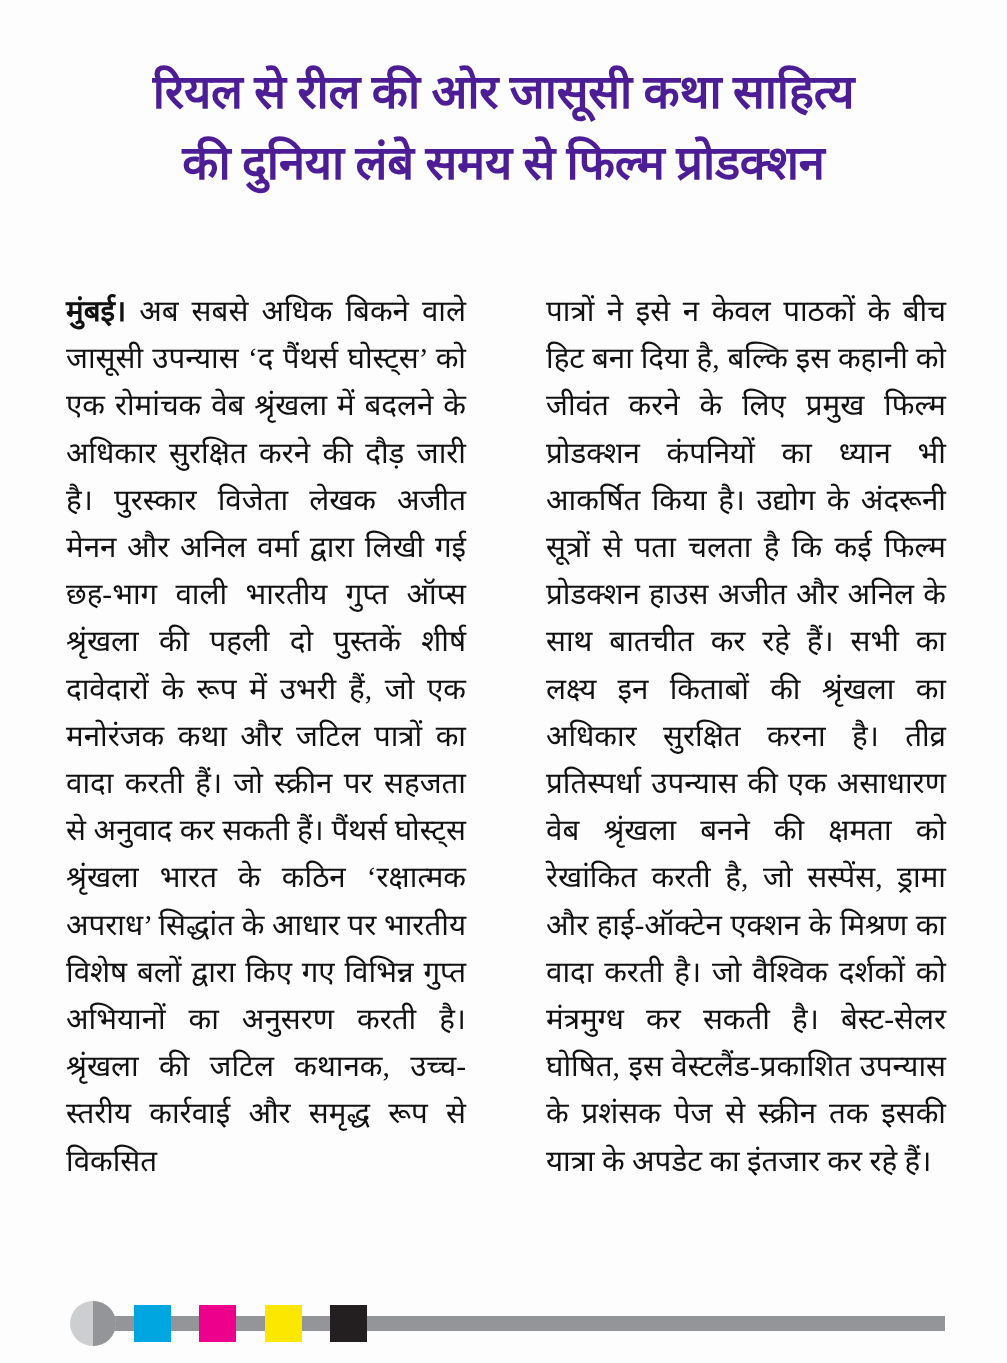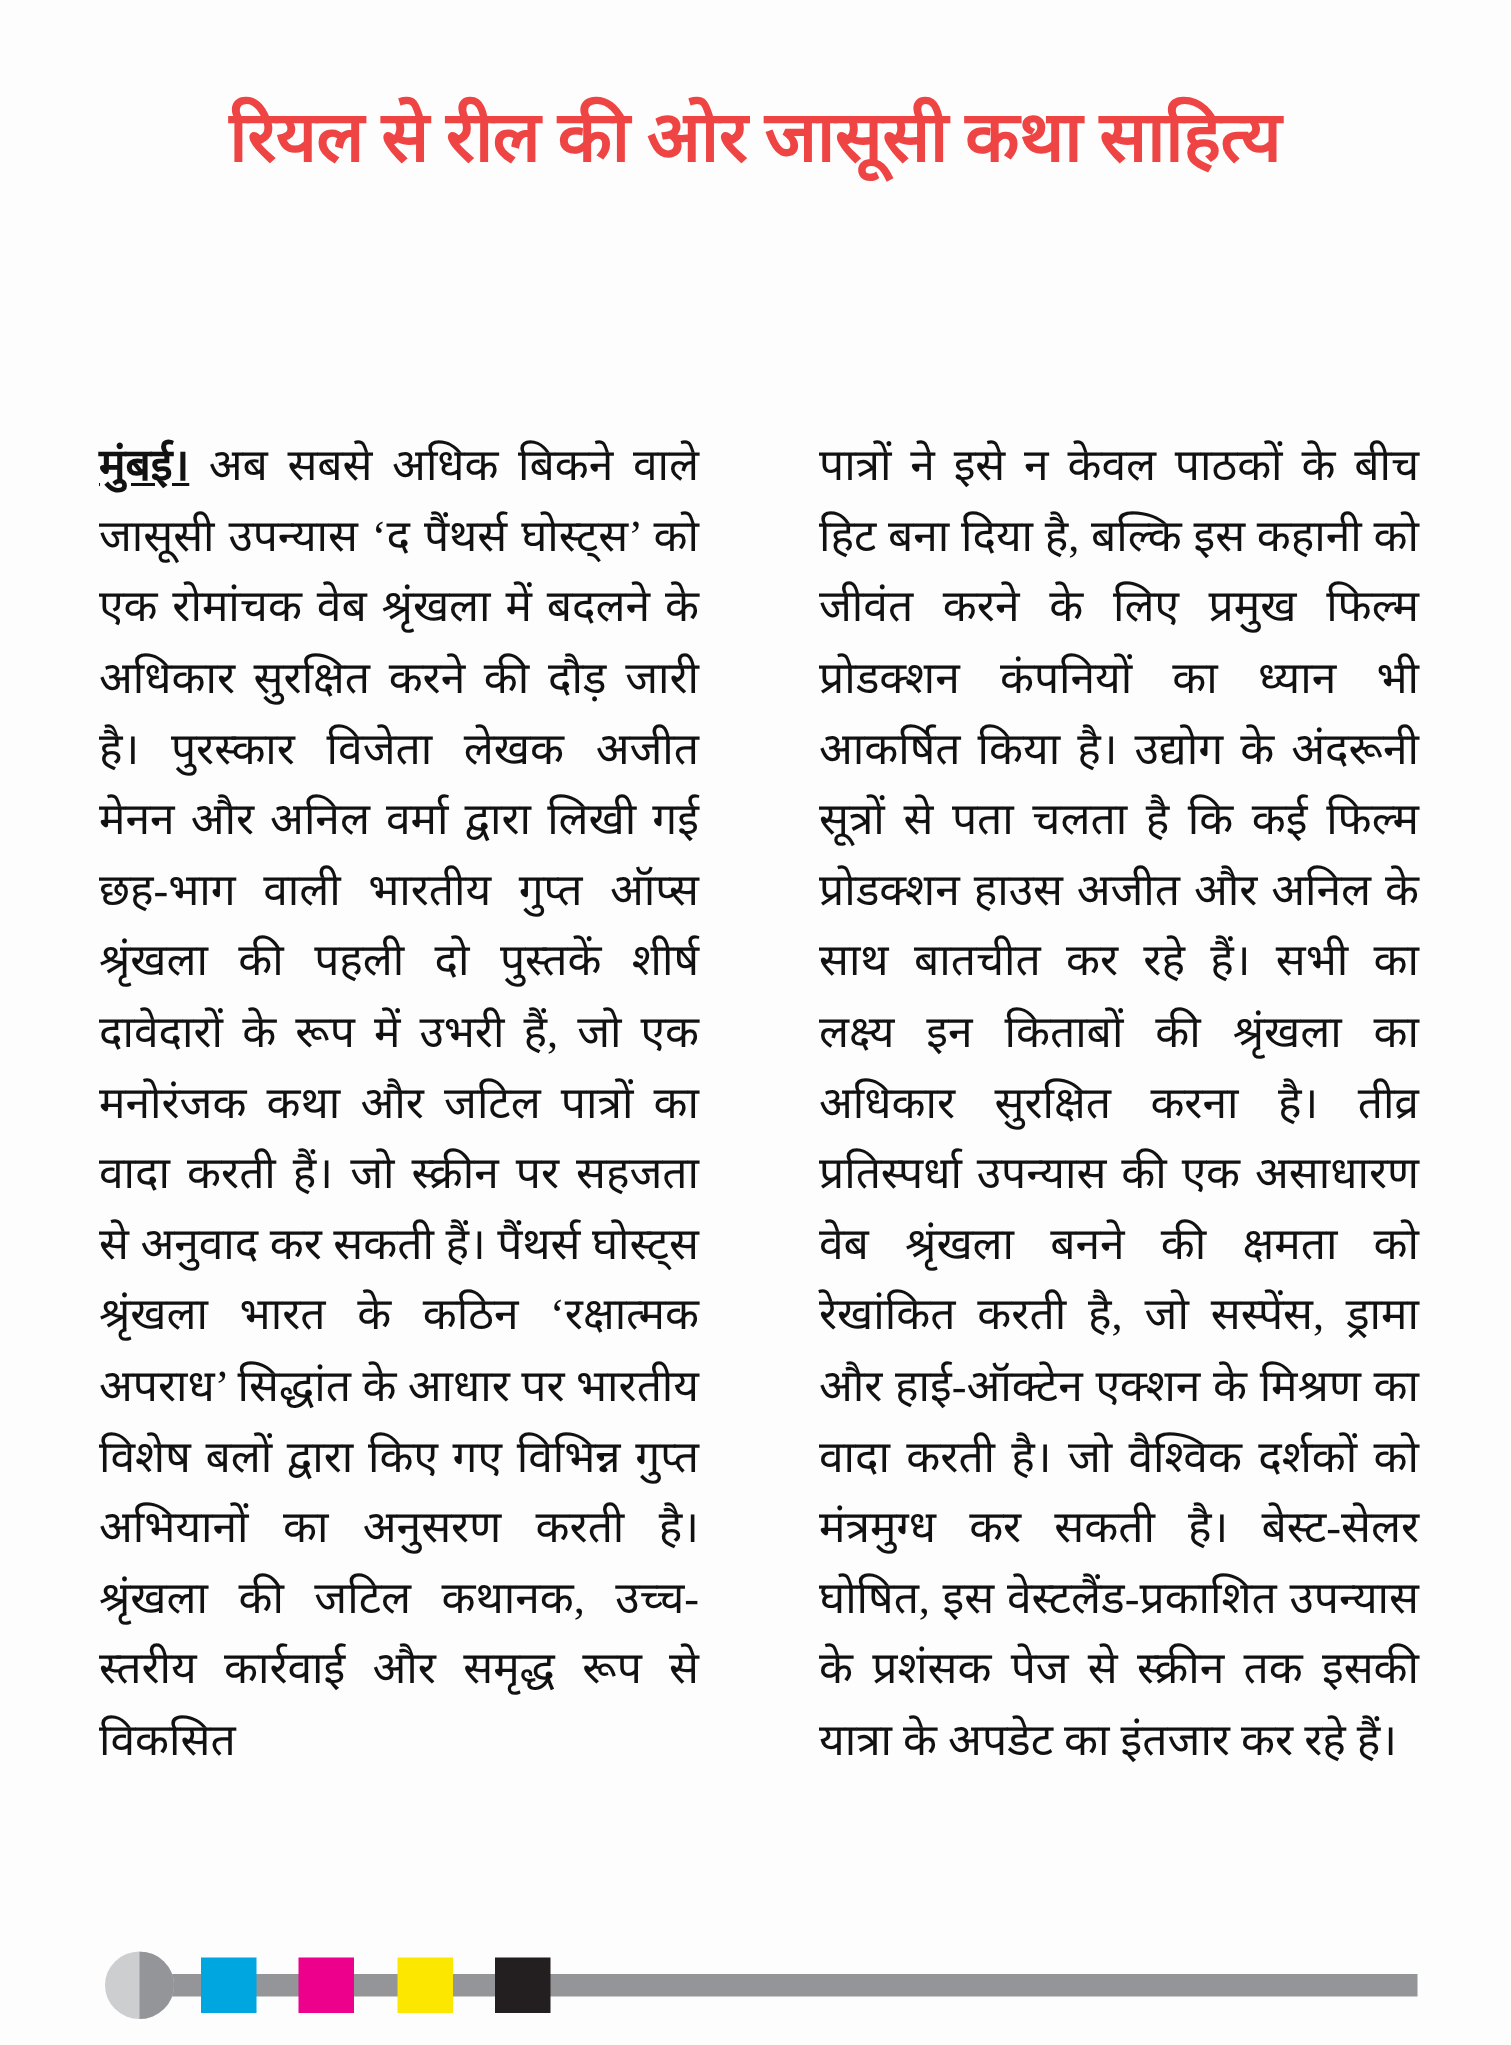--- a/index.html
+++ b/index.html
@@ -27,21 +27,21 @@
   .headline {
     position: absolute;
     left: 58px;
     top: 26px;
     width: 891px;
     text-align: center;
     font-weight: 700;
     font-size: 47px;
     line-height: 71px;
     letter-spacing: -0.2px;
-    color: #ef4444;
+    color: #4c1d95;
   }
   .headline .hl-line {
     display: block;
     white-space: nowrap;
   }
 
   
   .columns {
     position: absolute;
     top: 288px;
@@ -62,21 +62,20 @@
   }
   .col p {
     margin: 0;
     text-align: justify;
   }
   .col p:last-child {
     text-align-last: left;
   }
   .dateline {
     font-weight: 700;
-    text-decoration: underline;
   }
 
   
   .regstrip {
     position: absolute;
     left: 62px;
     top: 1297px;
     width: 890px;
     height: 52px;
   }
@@ -118,20 +117,21 @@
   .sq-y { left: 203px; background: #fbe700; }
   .sq-k { left: 268px; background: #231f20; }
 </style>
 </head>
 <body>
 
 <div class="page">
 
   <h1 class="headline">
     <span class="hl-line">रियल से रील की ओर जासूसी कथा साहित्य</span>
+    <span class="hl-line">की दुनिया लंबे समय से फिल्म प्रोडक्शन</span>
   </h1>
 
   <div class="columns">
 
     <div class="col">
       <p><span class="dateline">मुंबई।</span><span> अब सबसे अधिक बिकने वाले जासूसी उपन्यास ‘द पैंथर्स घोस्ट्स’ को एक रोमांचक वेब श्रृंखला में बदलने के अधिकार सुरक्षित करने की दौड़ जारी है। पुरस्कार विजेता लेखक अजीत मेनन और अनिल वर्मा द्वारा लिखी गई छह-भाग वाली भारतीय गुप्त ऑप्स श्रृंखला की पहली दो पुस्तकें शीर्ष दावेदारों के रूप में उभरी हैं, जो एक मनोरंजक कथा और जटिल पात्रों का वादा करती हैं। जो स्क्रीन पर सहजता से अनुवाद कर सकती हैं। पैंथर्स घोस्ट्स श्रृंखला भारत के कठिन ‘रक्षात्मक अपराध’ सिद्धांत के आधार पर भारतीय विशेष बलों द्वारा किए गए विभिन्न गुप्त अभियानों का अनुसरण करती है। श्रृंखला की जटिल कथानक, उच्च-स्तरीय कार्रवाई और समृद्ध रूप से विकसित</span></p>
     </div>
 
     <div class="col">
       <p><span>पात्रों ने इसे न केवल पाठकों के बीच हिट बना दिया है, बल्कि इस कहानी को जीवंत करने के लिए प्रमुख फिल्म प्रोडक्शन कंपनियों का ध्यान भी आकर्षित किया है। उद्योग के अंदरूनी सूत्रों से पता चलता है कि कई फिल्म प्रोडक्शन हाउस अजीत और अनिल के साथ बातचीत कर रहे हैं। सभी का लक्ष्य इन किताबों की श्रृंखला का अधिकार सुरक्षित करना है। तीव्र प्रतिस्पर्धा उपन्यास की एक असाधारण वेब श्रृंखला बनने की क्षमता को रेखांकित करती है, जो सस्पेंस, ड्रामा और हाई-ऑक्टेन एक्शन के मिश्रण का वादा करती है। जो वैश्विक दर्शकों को मंत्रमुग्ध कर सकती है। बेस्ट-सेलर घोषित, इस वेस्टलैंड-प्रकाशित उपन्यास के प्रशंसक पेज से स्क्रीन तक इसकी यात्रा के अपडेट का इंतजार कर रहे हैं।</span></p>

